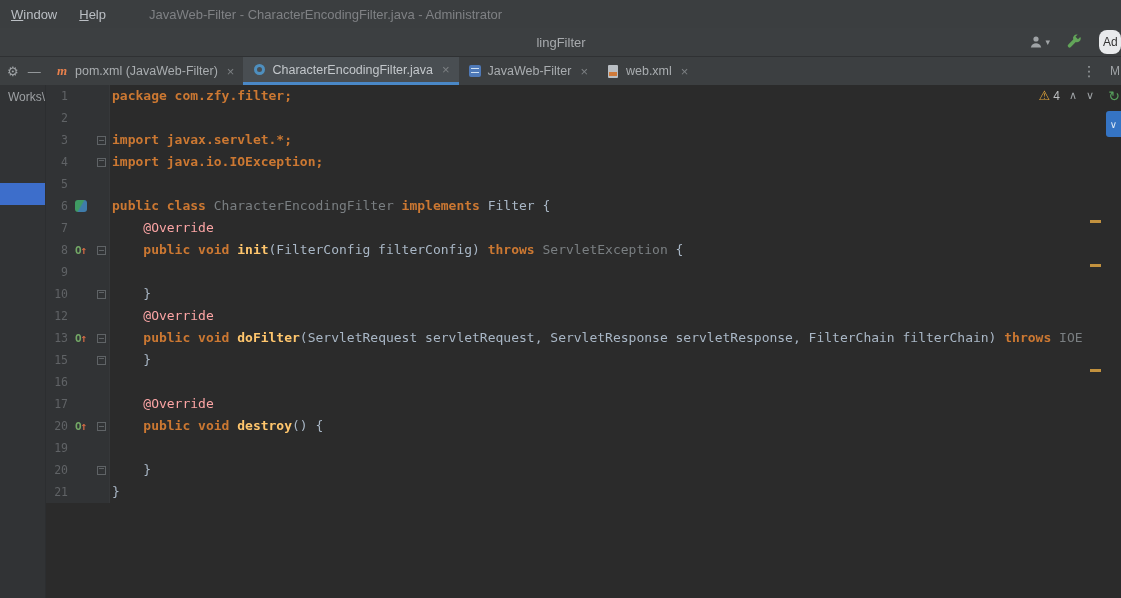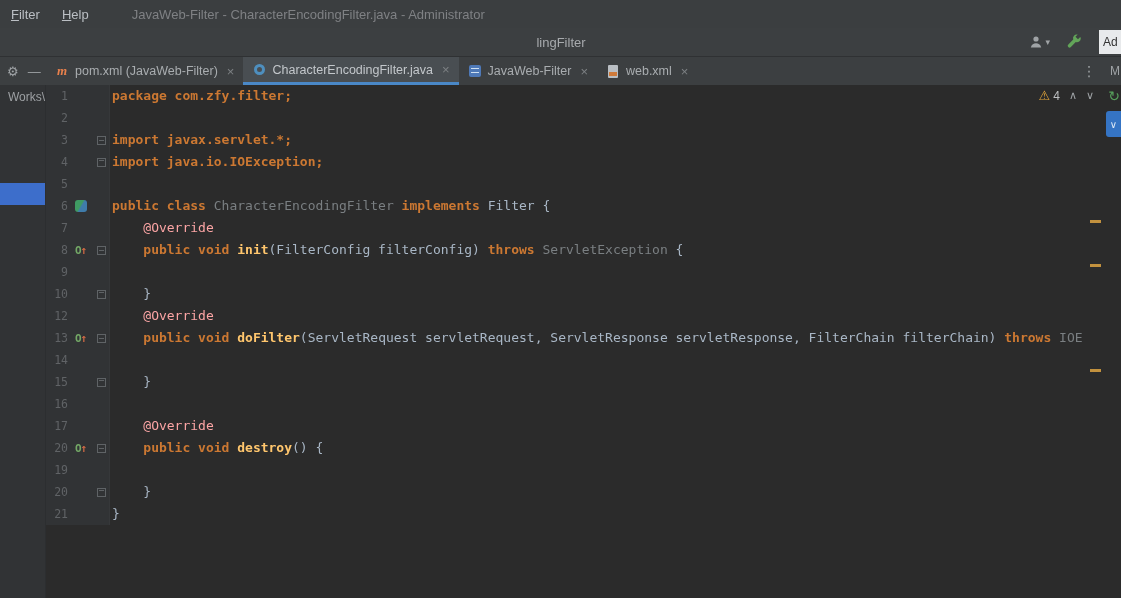--- a/index.html
+++ b/index.html
@@ -15,21 +15,21 @@
   .win-title { color:#7f8184; margin-left:32px; }
 
   
   .navbar { height:29px; background:#3c3f41; border-bottom:1px solid #2f3133;
             display:flex; align-items:center; font-size:13px; color:#a7aaad; position:relative;justify-content:center; }
   .breadcrumb { padding-left:1px; }
   .nav-right { position:absolute; right:0; top:0; height:100%; display:flex; align-items:center; }
   .nav-ico { display:flex; align-items:center; margin-right:16px; }
   .dd { font-size:9px; color:#9fa3a6; margin-left:1px; }
   .run-box { width:22px; height:24px; background:#e8eaec; color:#333; font-size:12px;
-             display:flex; align-items:center; padding-left:4px; }
+             display:flex; align-items:center; padding-left:4px;border-radius:8px; }
 
   
   .tabbar { height:28px; background:#3c3f41; display:flex; align-items:stretch; position:relative; }
   .tool-btns { width:46px; flex:none; display:flex; align-items:center; gap:9px; padding-left:7px;
                color:#9fa3a6; }
   .tb-ico { font-size:13px; line-height:1; }
   .tab { display:flex; align-items:center; gap:6px; padding:0 9px; font-size:12.5px;
          color:#a9adb0; white-space:nowrap; }
   .tab.active { background:#494e52; border-bottom:3px solid #4a88c7; color:#c3c7cb; }
   .tab .close { color:#7d8184; font-size:13px; margin-left:3px; }
@@ -91,21 +91,21 @@
   .stripe.s1 { top:135px; }
   .stripe.s2 { top:179px; }
   .stripe.s3 { top:284px; }
 </style>
 </head>
 <body>
 
 <div id="app">
 
   <div class="titlebar">
-    <span class="menu-item">Filter</span>
+    <span class="menu-item">Window</span>
     <span class="menu-item">Help</span>
     <span class="win-title">JavaWeb-Filter - CharacterEncodingFilter.java - Administrator</span>
   </div>
 
   <div class="navbar">
     <span class="breadcrumb">lingFilter</span>
     <div class="nav-right">
       <span class="nav-ico">
         <svg width="16" height="16" viewBox="0 0 16 16">
           <circle cx="8" cy="5" r="2.6" fill="#9fa3a6"></circle>
@@ -254,26 +254,20 @@
                 <span class="ov-o">O</span>
                 <span class="ov-a">↑</span>
               </span>
             </div>
             <div class="foldc">
               <span class="fold-marker"></span>
             </div>
             <div class="code"><span class="tok-plain">    </span><span class="tok-kw">public void </span><span class="tok-method">doFilter</span><span class="tok-plain">(ServletRequest servletRequest, ServletResponse servletResponse, FilterChain filterChain) </span><span class="tok-kw">throws </span><span class="tok-gray">IOE</span></div>
           </div>
           <div class="code-line">
-            <div class="ln">14</div>
-            <div class="gico"></div>
-            <div class="foldc"></div>
-            <div class="code"></div>
-          </div>
-          <div class="code-line">
             <div class="ln">15</div>
             <div class="gico"></div>
             <div class="foldc">
               <span class="fold-marker fold-end"></span>
             </div>
             <div class="code"><span class="tok-plain">    }</span></div>
           </div>
           <div class="code-line">
             <div class="ln">16</div>
             <div class="gico"></div>

